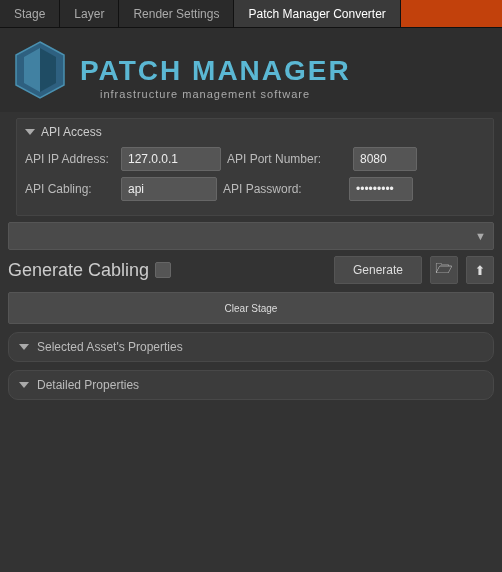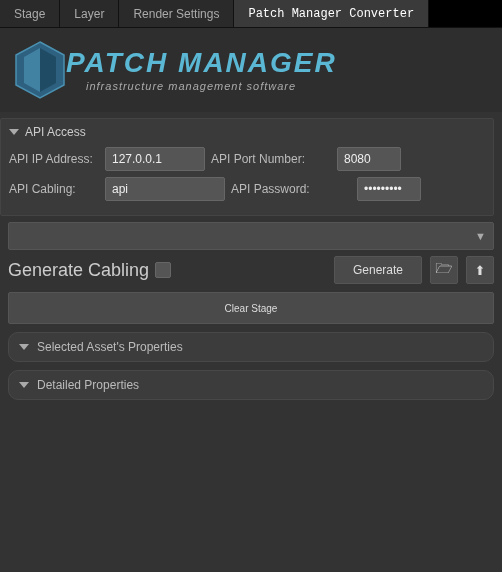--- a/index.html
+++ b/index.html
@@ -9,57 +9,55 @@
       background: #2b2b2b;
       font-family: Arial, sans-serif;
       font-size: 13px;
       color: #cccccc;
       overflow: hidden;
     }
 
     
     .tab-bar {
       display: flex;
-      background: #000000;
+      background: #c2410c;
       border-bottom: 1px solid #111;
       height: 28px;
     }
     .tab {
       padding: 0 14px;
       display: flex;
       align-items: center;
       cursor: pointer;
       color: #aaa;
       font-size: 12px;
       border-right: 1px solid #111;
       background: #2a2a2a;
     }
     .tab.active {
       background: #3a3a3a;
       color: #fff;
-      font-family: Liberation Mono, monospace;
     }
 
     
     .panel {
       background: #333333;
       height: calc(572px - 28px);
       display: flex;
       flex-direction: column;
       overflow-y: auto;
     }
 
     
     .header {
       background: #2e2e2e;
       display: flex;
-      align-items: center;
+      align-items: flex-end;
       padding: 12px 14px;
-      gap: 0;
-      font-style: italic;
+      gap: 14px;
     }
     .logo-icon {
       width: 52px;
       height: 60px;
       flex-shrink: 0;
     }
     .logo-text {
       display: flex;
       flex-direction: column;
     }
@@ -75,21 +73,21 @@
       font-size: 11px;
       color: #aaa;
       letter-spacing: 1px;
       margin-top: 3px;
       padding-left: 20px;
     }
 
     
     .section {
       background: #3a3a3a;
-      margin: 6px 8px 0 0;
+      margin: 6px 8px 0 16px;
       border: 1px solid #444;
       border-radius: 2px;
       padding: 6px 8px 8px 8px;
     }
 
     .section-header {
       display: flex;
       align-items: center;
       gap: 6px;
       margin-bottom: 8px;
@@ -300,21 +298,21 @@
 
     <div class="form-row">
       <span class="form-label">API IP Address:</span>
       <input class="form-input" type="text" value="127.0.0.1" style="width: 100px;">
       <span class="form-label" style="min-width:120px;">API Port Number:</span>
       <input class="form-input" type="text" value="8080" style="width: 64px;">
     </div>
 
     <div class="form-row">
       <span class="form-label">API Cabling:</span>
-      <input class="form-input" type="text" value="api" style="width: 120px;">
+      <input class="form-input" type="text" value="api" style="width: 96px;">
       <span class="form-label" style="min-width:120px;">API Password:</span>
       <input class="form-input" type="password" value="*********" style="width: 64px;">
     </div>
 
   </div>
 
   <div class="dropdown-row">
     <select class="dropdown-select">
       <option value=""></option>
     </select>

